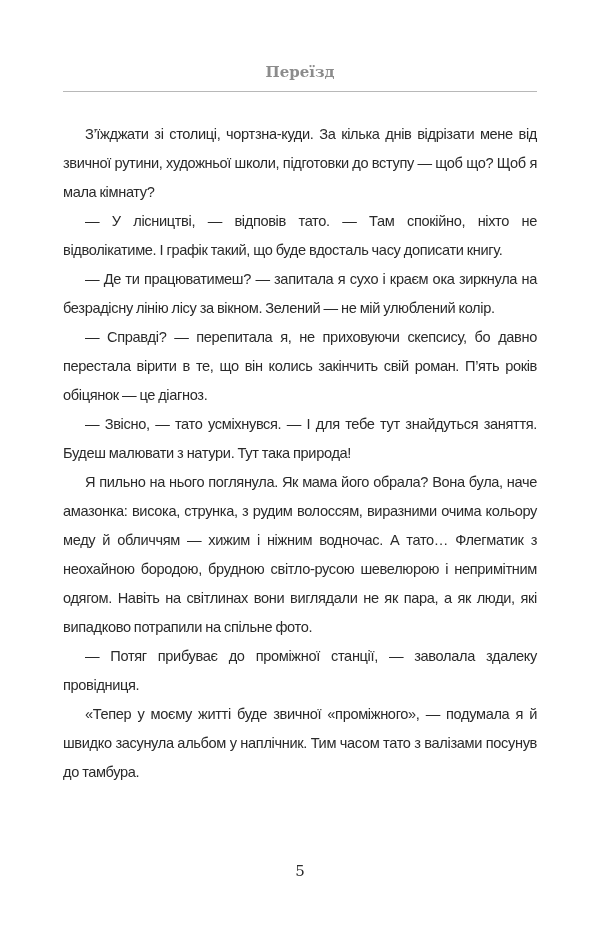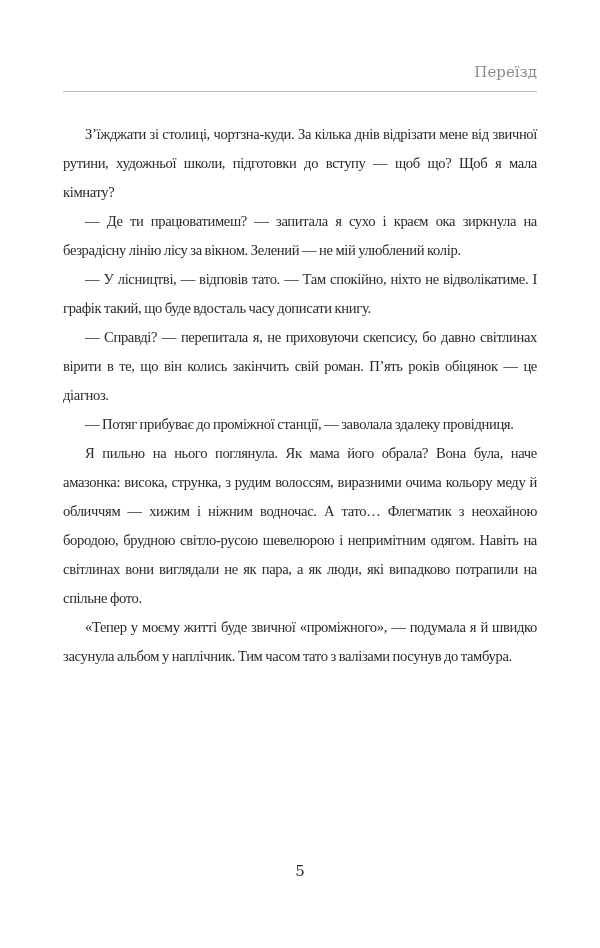--- a/index.html
+++ b/index.html
@@ -1,27 +1,27 @@
 <!DOCTYPE html>
 <html><head>
   <meta charset="utf-8">
   <style>
     html, body { margin: 0; padding: 0; background: #ffffff; }
     body { width: 600px; height: 948px; position: relative; overflow: hidden; }
     .page { position: absolute; left: 0; top: 0; width: 600px; height: 948px; background: #fff; }
     .running-head {
       position: absolute; left: 63px; right: 63px; top: 60px; height: 31px;
       border-bottom: 1px solid #b8b8b8;
-      text-align: right;
+      text-align: center;
       font-family: "DejaVu Serif", serif;
-      font-size: 15px; color: #8c8c8c; line-height: 24px;
+      font-size: 15px; color: #8c8c8c; line-height: 24px; font-weight: bold;
     }
     .body-text {
       position: absolute; left: 63px; width: 474px; top: 120px;
-      font-family: Liberation Serif, serif;
+      font-family: Liberation Sans, sans-serif;
       font-size: 14.6px; line-height: 29px; color: #2a2a2a;
     }
     .body-text p {
       margin: 0; text-indent: 22px; text-align: justify;
       letter-spacing: -0.35px; word-spacing: -0.5px;
       hyphens: manual;
     }
     .page-number {
       position: absolute; left: 0; width: 600px; top: 862px;
       text-align: center;
@@ -32,22 +32,23 @@
 </head>
 <body>
 
 <div class="page">
   <div class="running-head">
     <span>Переїзд</span>
   </div>
 
   <div class="body-text">
     <p>З’їжджати зі столиці, чортзна-куди. За кілька днів відрізати мене від звичної рутини, художньої школи, підготовки до вступу — щоб що? Щоб я мала кімнату?</p>
+    <p>— У лісництві, — відповів тато. — Там спокійно, ніхто не відволікатиме. І графік такий, що буде вдосталь часу дописати книгу.</p>
     <p>— Де ти працюватимеш? — запитала я сухо і краєм ока зиркнула на безрадісну лінію лісу за вікном. Зелений — не мій улюблений колір.</p>
-    <p>— У лісництві, — відповів тато. — Там спокійно, ніхто не відволікатиме. І графік такий, що буде вдосталь часу дописати книгу.</p>
-    <p>— Справді? — перепитала я, не приховуючи скепсису, бо давно світлинах вірити в те, що він колись закінчить свій роман. П’ять років обіцянок — це діагноз.</p>
+    <p>— Справді? — перепитала я, не приховуючи скепсису, бо давно перестала вірити в те, що він колись закінчить свій роман. П’ять років обіцянок — це діагноз.</p>
+    <p>— Звісно, — тато усміхнувся. — І для тебе тут знайдуться заняття. Будеш малювати з натури. Тут така природа!</p>
+    <p>Я пильно на нього поглянула. Як мама його обрала? Вона була, наче амазонка: висока, струнка, з рудим волоссям, виразними очима кольору меду й обличчям — хижим і ніжним водночас. А тато… Флегматик з неохайною бородою, брудною світло-русою шевелюрою і непримітним одягом. Навіть на світлинах вони виглядали не як пара, а як люди, які випадково потрапили на спільне фото.</p>
     <p>— Потяг прибуває до проміжної станції, — заволала здалеку провідниця.</p>
-    <p>Я пильно на нього поглянула. Як мама його обрала? Вона була, наче амазонка: висока, струнка, з рудим волоссям, виразними очима кольору меду й обличчям — хижим і ніжним водночас. А тато… Флегматик з неохайною бородою, брудною світло-русою шевелюрою і непримітним одягом. Навіть на світлинах вони виглядали не як пара, а як люди, які випадково потрапили на спільне фото.</p>
     <p>«Тепер у моєму житті буде звичної «проміжного», — подумала я й швидко засунула альбом у наплічник. Тим часом тато з валізами посунув до тамбура.</p>
   </div>
 
   <div class="page-number">5</div>
 </div>
 
 </body></html>

